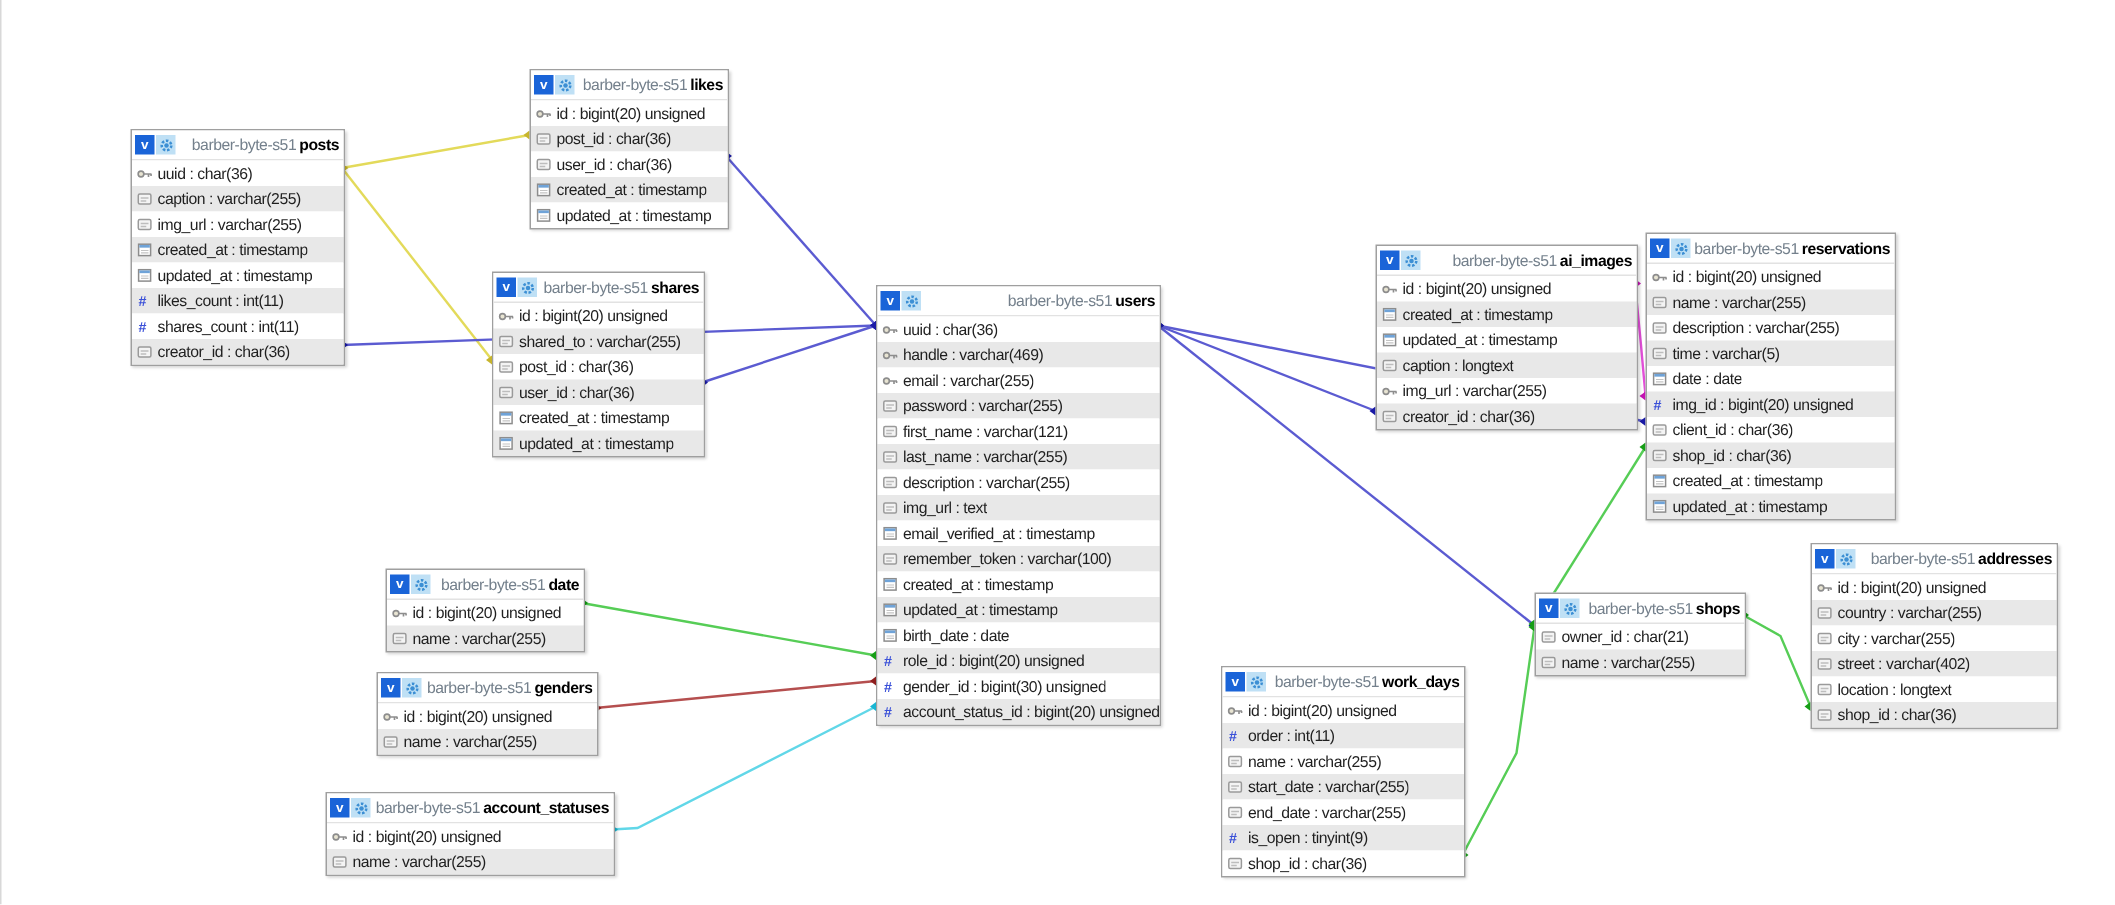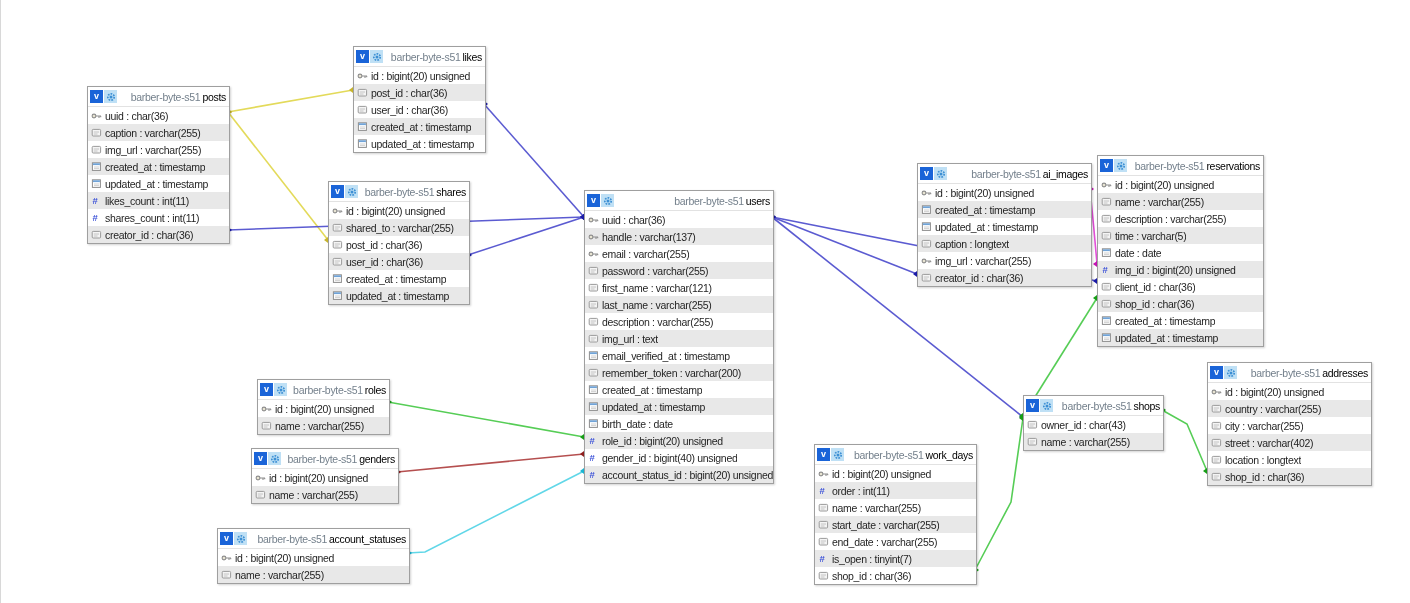--- a/index.html
+++ b/index.html
@@ -22,21 +22,21 @@
     width:13px;height:13px;background:#1a64d8;color:#fff;flex:0 0 13px;
     font-size:9px;font-weight:bold;line-height:13px;text-align:center;
     letter-spacing:0;
   }
   .gear-icon{
     width:13px;height:13px;background:#bfe0f5;flex:0 0 13px;margin-left:1px;
     display:flex;align-items:center;justify-content:center;
   }
   .tbl-title{margin-left:auto;white-space:nowrap;overflow:hidden;}
   .db-name{color:#74808c;}
-  .tbl-name{color:#000;font-weight:normal;margin-left:2px;}
+  .tbl-name{color:#000;font-weight:bold;margin-left:2px;}
   .field-row{
     display:flex;align-items:center;height:17px;padding-left:3px;
     white-space:nowrap;overflow:hidden;background:#fff;
   }
   .field-row.alt{background:#e8e8e8;}
   .f-icon{flex:0 0 11px;width:11px;height:11px;margin-right:3px;display:flex;align-items:center;justify-content:center;}
   .f-label{overflow:hidden;}
 </style>
 </head>
 <body>
@@ -350,21 +350,21 @@
         </span>
         <span class="f-label">uuid : char(36)</span>
       </div>
       <div class="field-row alt">
         <span class="f-icon">
           <svg viewBox="0 0 11 11" width="11" height="11">
             <circle cx="3" cy="6" r="1.9" fill="#e8e4d2" stroke="#8d8d8d" stroke-width="1.1"></circle>
             <path d="M4.8 6 H10 M8 6 V8 M9.7 6 V7.3" stroke="#8d8d8d" stroke-width="1.1" fill="none"></path>
           </svg>
         </span>
-        <span class="f-label">handle : varchar(137)</span>
+        <span class="f-label">handle : varchar(469)</span>
       </div>
       <div class="field-row">
         <span class="f-icon">
           <svg viewBox="0 0 11 11" width="11" height="11">
             <circle cx="3" cy="6" r="1.9" fill="#e8e4d2" stroke="#8d8d8d" stroke-width="1.1"></circle>
             <path d="M4.8 6 H10 M8 6 V8 M9.7 6 V7.3" stroke="#8d8d8d" stroke-width="1.1" fill="none"></path>
           </svg>
         </span>
         <span class="f-label">email : varchar(255)</span>
       </div>
@@ -423,21 +423,21 @@
         </span>
         <span class="f-label">email_verified_at : timestamp</span>
       </div>
       <div class="field-row alt">
         <span class="f-icon">
           <svg viewBox="0 0 11 11" width="11" height="11">
             <rect x="1.2" y="2.4" width="8.4" height="6.6" rx="1" fill="#f4f4f4" stroke="#9a9a9a" stroke-width="1"></rect>
             <path d="M2.8 5 H8 M2.8 7 H6.5" stroke="#bdbdbd" stroke-width="0.9"></path>
           </svg>
         </span>
-        <span class="f-label">remember_token : varchar(200)</span>
+        <span class="f-label">remember_token : varchar(100)</span>
       </div>
       <div class="field-row">
         <span class="f-icon">
           <svg viewBox="0 0 11 11" width="11" height="11">
             <rect x="1.4" y="1.8" width="8" height="7.6" fill="#fff" stroke="#8d8d8d" stroke-width="1"></rect>
             <rect x="1.9" y="2.3" width="7" height="1.8" fill="#6fa3d8"></rect>
             <path d="M3 6 H8 M3 7.6 H8" stroke="#c4c4c4" stroke-width="0.8"></path>
           </svg>
         </span>
         <span class="f-label">created_at : timestamp</span>
@@ -469,21 +469,21 @@
           </svg>
         </span>
         <span class="f-label">role_id : bigint(20) unsigned</span>
       </div>
       <div class="field-row">
         <span class="f-icon">
           <svg viewBox="0 0 11 11" width="11" height="11">
             <text x="1.4" y="9" font-size="9.5" font-weight="bold" fill="#3a50d8" font-family="Liberation Sans, sans-serif">#</text>
           </svg>
         </span>
-        <span class="f-label">gender_id : bigint(40) unsigned</span>
+        <span class="f-label">gender_id : bigint(30) unsigned</span>
       </div>
       <div class="field-row alt">
         <span class="f-icon">
           <svg viewBox="0 0 11 11" width="11" height="11">
             <text x="1.4" y="9" font-size="9.5" font-weight="bold" fill="#3a50d8" font-family="Liberation Sans, sans-serif">#</text>
           </svg>
         </span>
         <span class="f-label">account_status_id : bigint(20) unsigned</span>
       </div>
     </div>
@@ -661,21 +661,21 @@
     </div>
     <div class="db-table" style="left: 256px; top: 379px; width: 131px;">
       <div class="tbl-header">
         <div class="v-icon">v</div>
         <div class="gear-icon">
           <svg viewBox="0 0 10 10" width="10" height="10">
             <circle cx="5" cy="5" r="3.2" fill="none" stroke="#3c8fd4" stroke-width="1.7" stroke-dasharray="1.7 1.15"></circle>
             <circle cx="5" cy="5" r="1.5" fill="#3c8fd4"></circle>
           </svg>
         </div>
-        <div class="tbl-title"><span class="db-name">barber-byte-s51</span><span class="tbl-name">roles</span></div>
+        <div class="tbl-title"><span class="db-name">barber-byte-s51</span><span class="tbl-name">date</span></div>
       </div>
       <div class="field-row">
         <span class="f-icon">
           <svg viewBox="0 0 11 11" width="11" height="11">
             <circle cx="3" cy="6" r="1.9" fill="#e8e4d2" stroke="#8d8d8d" stroke-width="1.1"></circle>
             <path d="M4.8 6 H10 M8 6 V8 M9.7 6 V7.3" stroke="#8d8d8d" stroke-width="1.1" fill="none"></path>
           </svg>
         </span>
         <span class="f-label">id : bigint(20) unsigned</span>
       </div>
@@ -803,21 +803,21 @@
           </svg>
         </span>
         <span class="f-label">end_date : varchar(255)</span>
       </div>
       <div class="field-row alt">
         <span class="f-icon">
           <svg viewBox="0 0 11 11" width="11" height="11">
             <text x="1.4" y="9" font-size="9.5" font-weight="bold" fill="#3a50d8" font-family="Liberation Sans, sans-serif">#</text>
           </svg>
         </span>
-        <span class="f-label">is_open : tinyint(7)</span>
+        <span class="f-label">is_open : tinyint(9)</span>
       </div>
       <div class="field-row">
         <span class="f-icon">
           <svg viewBox="0 0 11 11" width="11" height="11">
             <rect x="1.2" y="2.4" width="8.4" height="6.6" rx="1" fill="#f4f4f4" stroke="#9a9a9a" stroke-width="1"></rect>
             <path d="M2.8 5 H8 M2.8 7 H6.5" stroke="#bdbdbd" stroke-width="0.9"></path>
           </svg>
         </span>
         <span class="f-label">shop_id : char(36)</span>
       </div>
@@ -833,21 +833,21 @@
         </div>
         <div class="tbl-title"><span class="db-name">barber-byte-s51</span><span class="tbl-name">shops</span></div>
       </div>
       <div class="field-row">
         <span class="f-icon">
           <svg viewBox="0 0 11 11" width="11" height="11">
             <rect x="1.2" y="2.4" width="8.4" height="6.6" rx="1" fill="#f4f4f4" stroke="#9a9a9a" stroke-width="1"></rect>
             <path d="M2.8 5 H8 M2.8 7 H6.5" stroke="#bdbdbd" stroke-width="0.9"></path>
           </svg>
         </span>
-        <span class="f-label">owner_id : char(43)</span>
+        <span class="f-label">owner_id : char(21)</span>
       </div>
       <div class="field-row alt">
         <span class="f-icon">
           <svg viewBox="0 0 11 11" width="11" height="11">
             <rect x="1.2" y="2.4" width="8.4" height="6.6" rx="1" fill="#f4f4f4" stroke="#9a9a9a" stroke-width="1"></rect>
             <path d="M2.8 5 H8 M2.8 7 H6.5" stroke="#bdbdbd" stroke-width="0.9"></path>
           </svg>
         </span>
         <span class="f-label">name : varchar(255)</span>
       </div>

